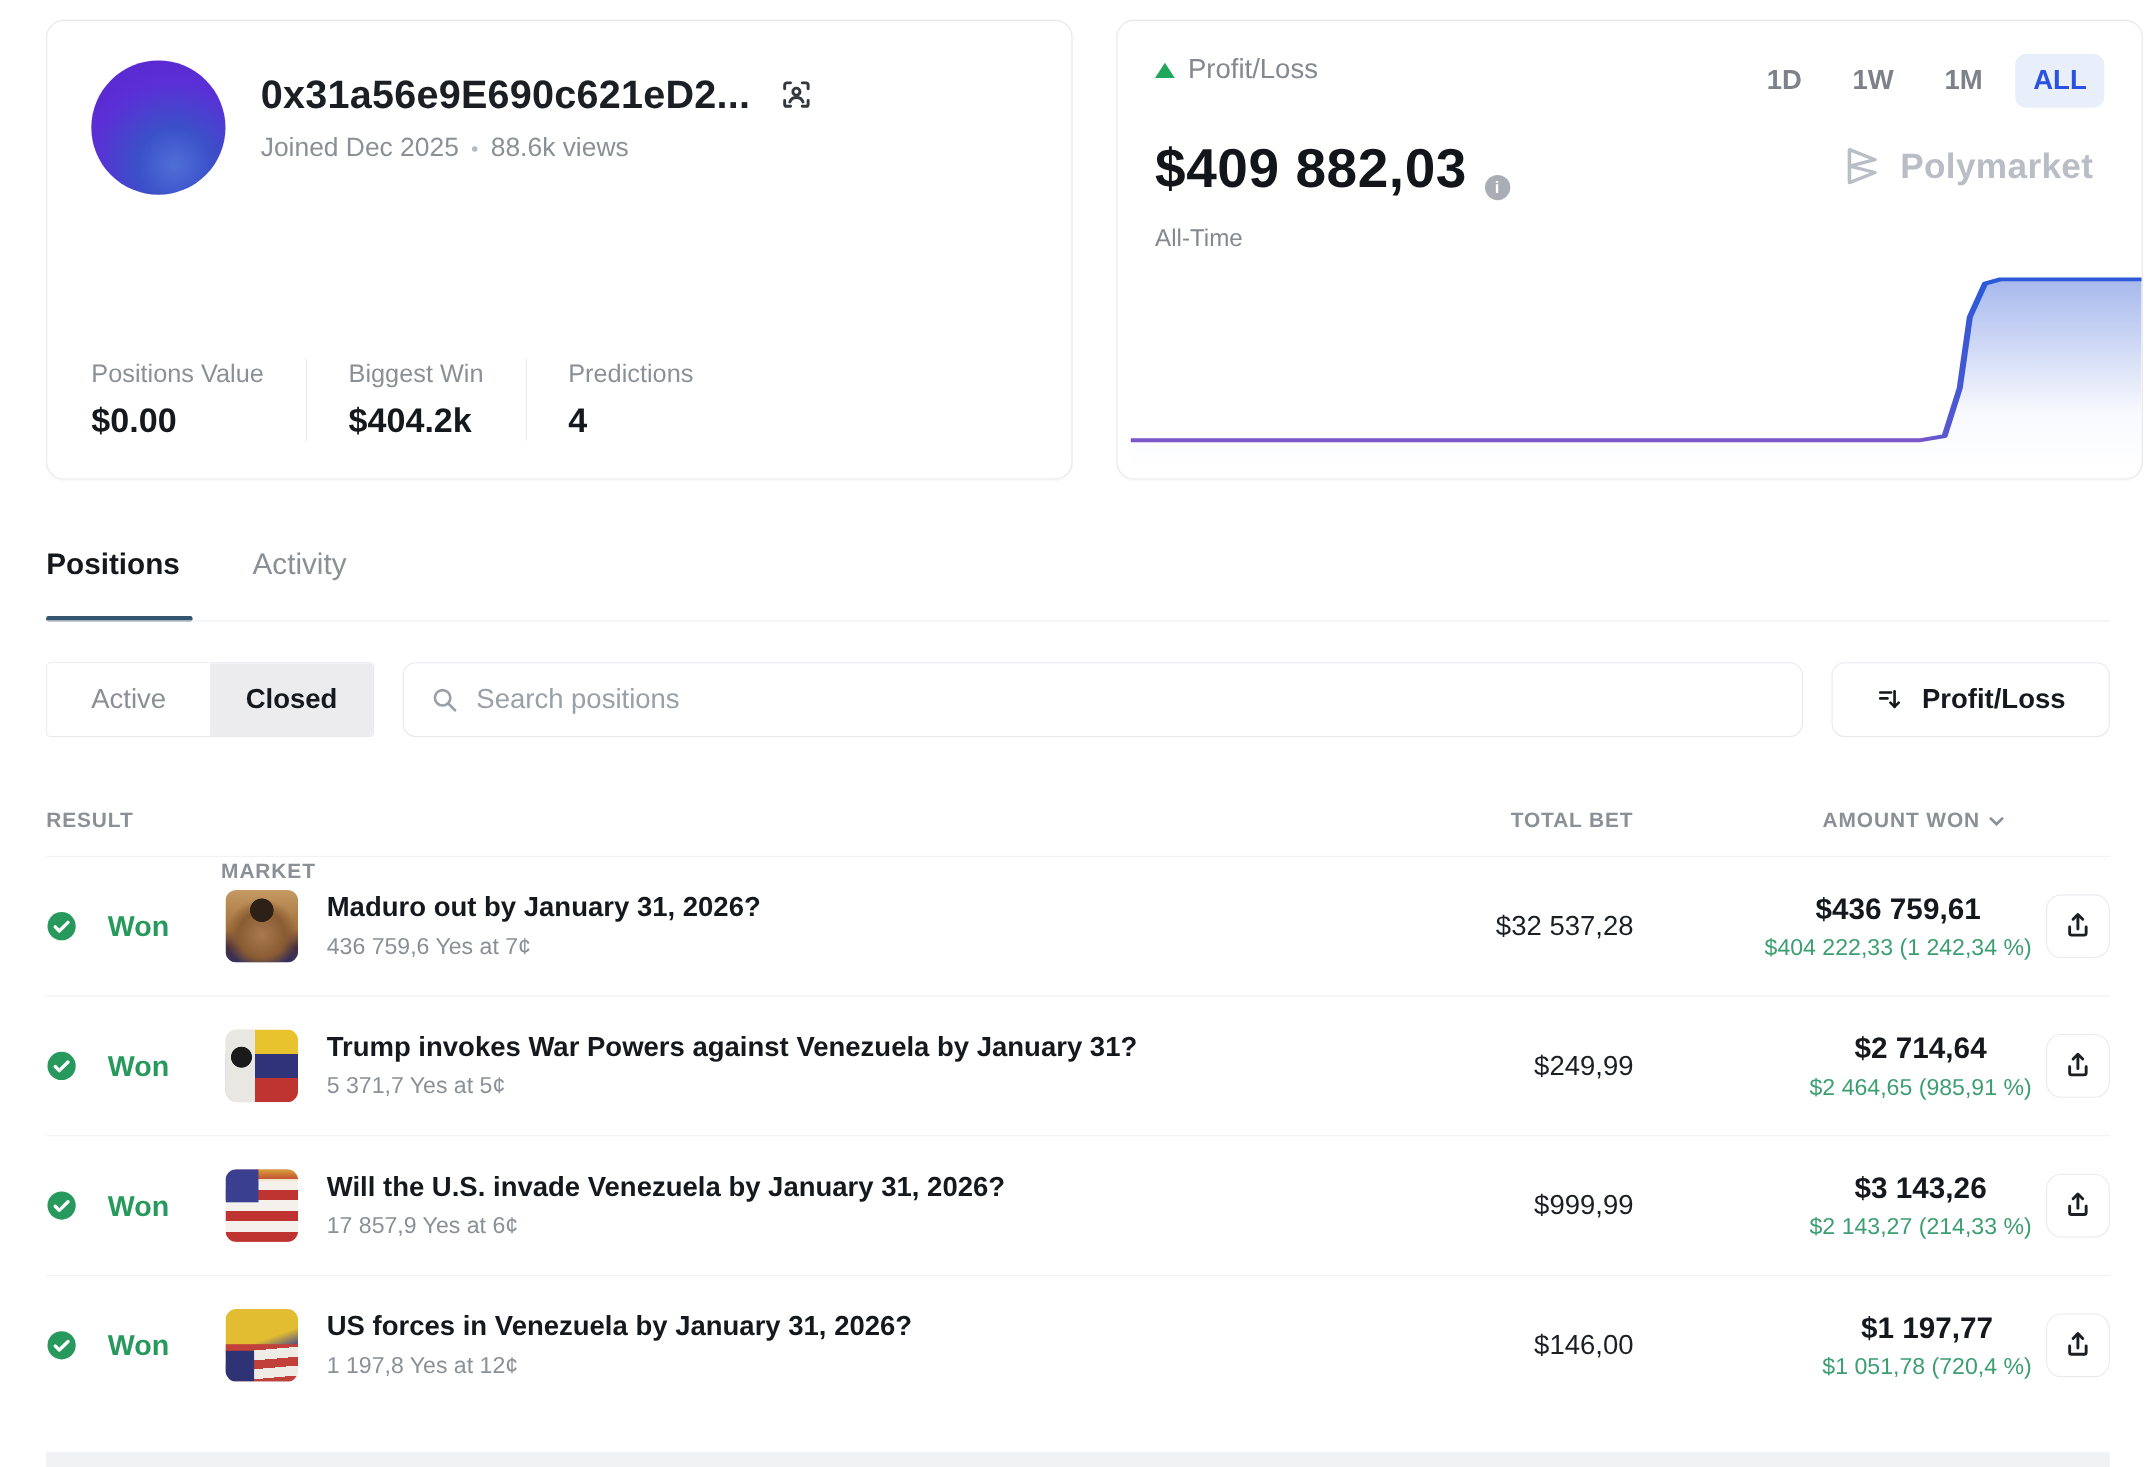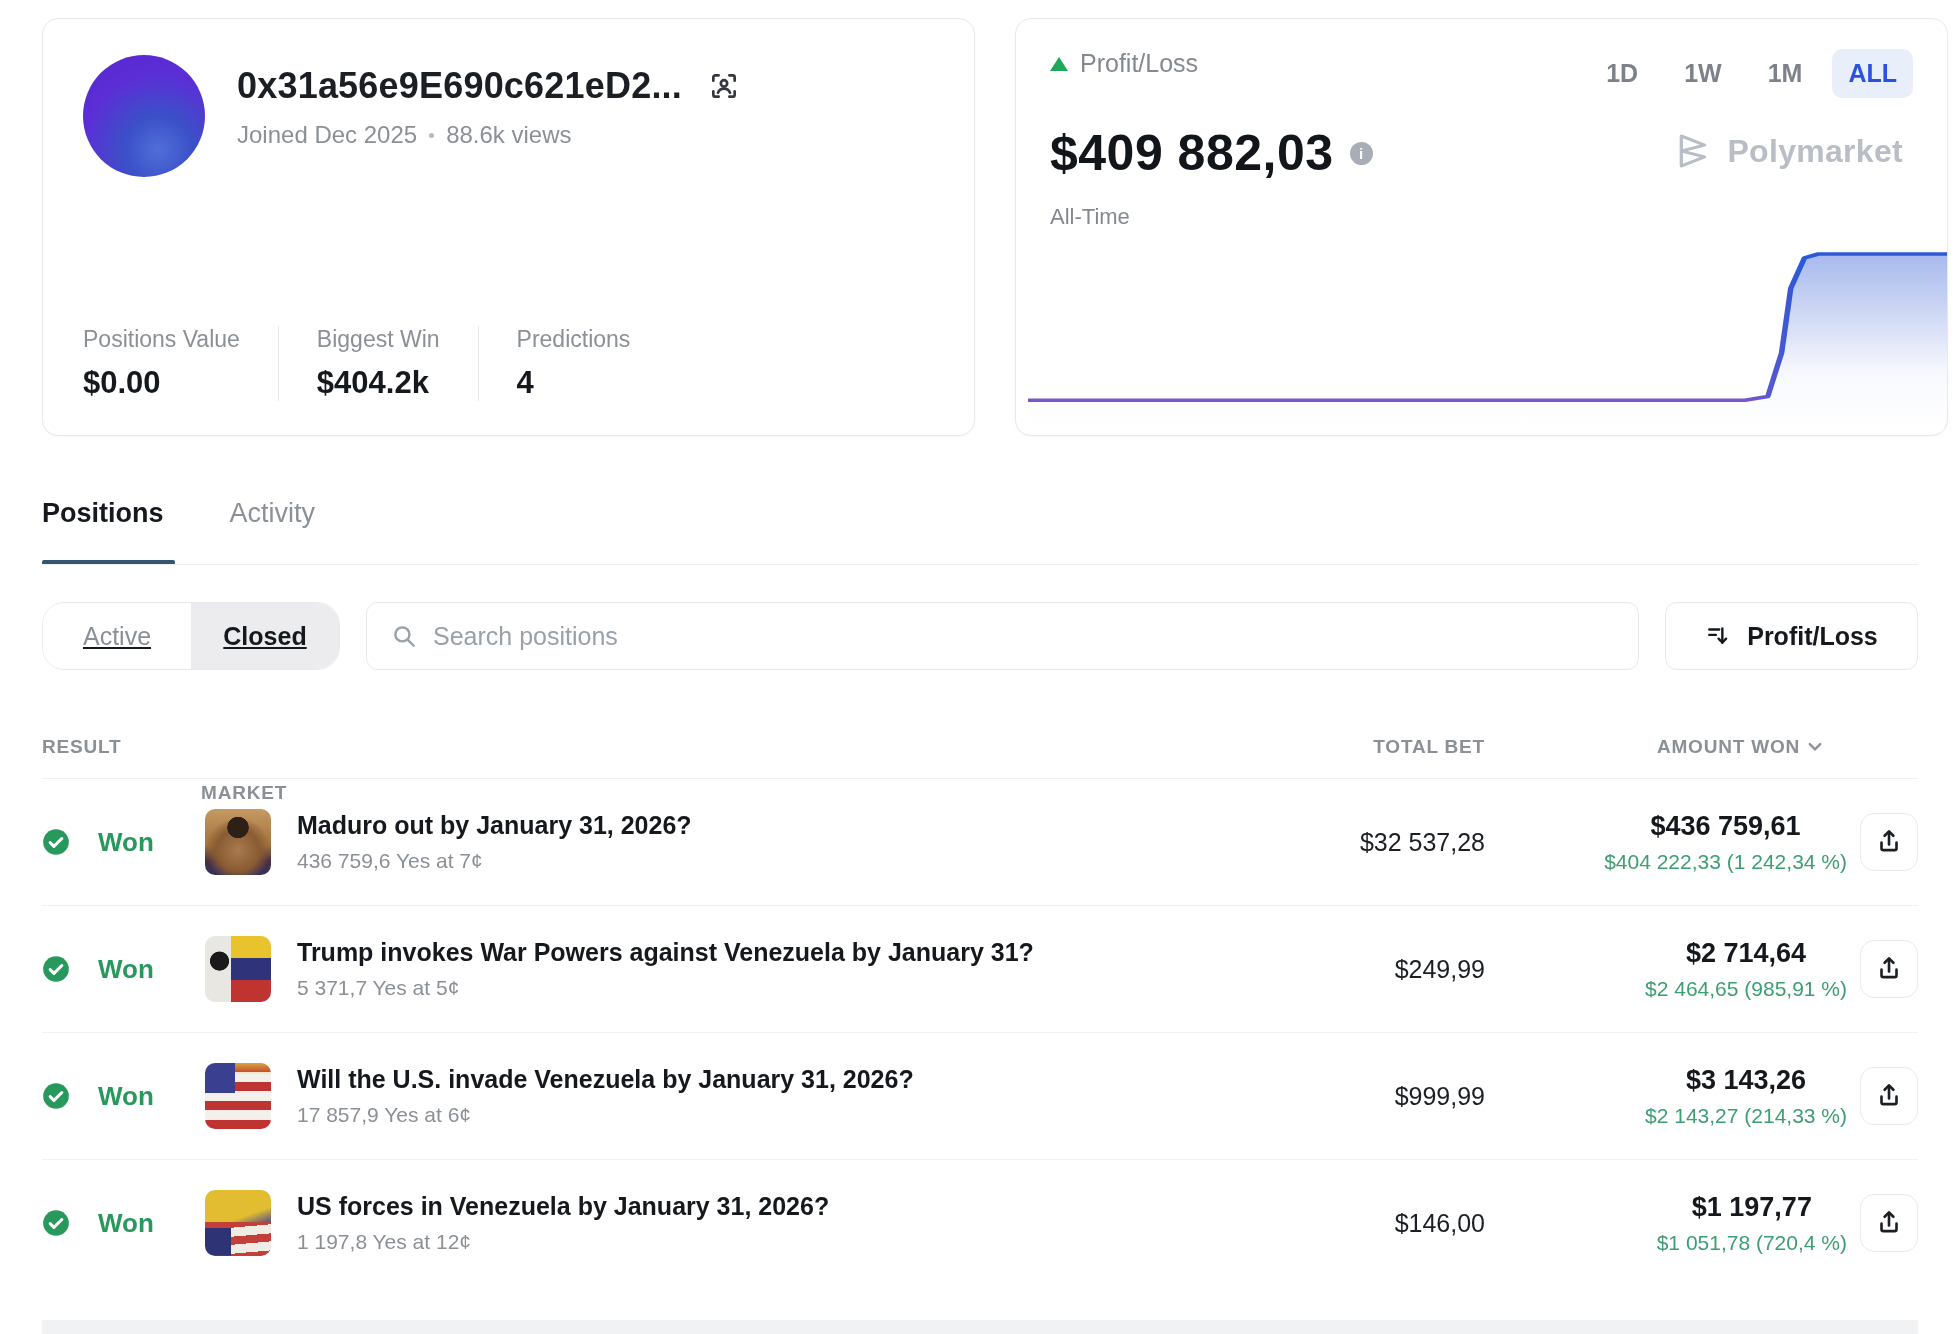--- a/index.html
+++ b/index.html
@@ -30,21 +30,21 @@
   
   .pnl-top { display:flex; justify-content:space-between; align-items:flex-start; }
   .pnl-label { display:flex; align-items:center; gap:12px; font-size:25px; color:#84888f; }
   .tri-up { width:0; height:0; border-left:9px solid transparent; border-right:9px solid transparent;
     border-bottom:14px solid #1fa75c; }
   .ranges { display:flex; align-items:center; gap:14px; }
   .range-btn { font-size:25px; font-weight:600; color:#7d828a; padding:10px 16px; border-radius:10px;
     background:transparent; border:none; cursor:pointer; }
   .range-btn.active { color:#2a52e2; background:#e9eefb; }
 
-  .pnl-value-row { display:flex; align-items:center; gap:16px; margin-top:26px; }
+  .pnl-value-row { display:flex; align-items:flex-end; gap:16px; margin-top:26px; }
   .pnl-value { font-size:50px; font-weight:700; letter-spacing:.5px; color:#121519; }
   .info-badge { width:23px; height:23px; border-radius:50%; background:#a9aeb6; color:#fff;
     font-size:15px; font-weight:700; display:flex; align-items:center; justify-content:center; }
   .pnl-period { margin-top:22px; font-size:22px; color:#84888f; }
 
   .watermark { position:absolute; right:44px; top:112px; display:flex; align-items:center; gap:14px;
     color:#b9bec6; }
   .watermark-text { font-size:32px; font-weight:700; letter-spacing:.3px; }
 
   .pnl-chart { position:absolute; left:12px; right:0; bottom:10px; height:190px; }
@@ -53,21 +53,21 @@
   
   .tabs { position:absolute; left:42px; right:42px; top:498px; }
   .tabs-row { display:flex; gap:66px; }
   .tab { font-size:27px; color:#8b9096; padding-bottom:26px; cursor:pointer; }
   .tab.active { color:#15181c; font-weight:700; }
   .tabs-underline { position:absolute; left:0; top:62px; width:133px; height:5px; background:#35546f; border-radius:2px; }
   .tabs-border { position:absolute; left:0; right:0; top:66px; height:1px; background:#eceef0; }
 
   
   .filter-row { position:absolute; left:42px; right:42px; top:602px; height:68px; display:flex; gap:26px; }
-  .segmented { display:flex; border:1px solid #e7e9ed; border-radius:23px; overflow:hidden; flex:0 0 auto;text-decoration:underline; }
+  .segmented { display:flex; border:1px solid #e7e9ed; border-radius:4px; overflow:hidden; flex:0 0 auto; }
   .segment { width:148px; font-size:25px; display:flex; align-items:center; justify-content:center; cursor:pointer;
     color:#8b9096; background:#fff; }
   .segment.active { background:#ececee; color:#15181c; font-weight:700; }
   .search-box { flex:1 1 auto; border:1px solid #e7e9ed; border-radius:12px; display:flex; align-items:center;
     padding:0 24px; gap:16px; background:#fff; }
   .search-box input { border:none; outline:none; font-size:25px; flex:1; color:#15181c; background:transparent;
     font-family:"Liberation Sans", sans-serif; }
   .search-box input::placeholder { color:#9aa0a8; }
   .sort-btn { flex:0 0 auto; width:253px; border:1px solid #e7e9ed; border-radius:12px; background:#fff;
     display:flex; align-items:center; justify-content:center; gap:16px; font-size:25px; font-weight:600;

